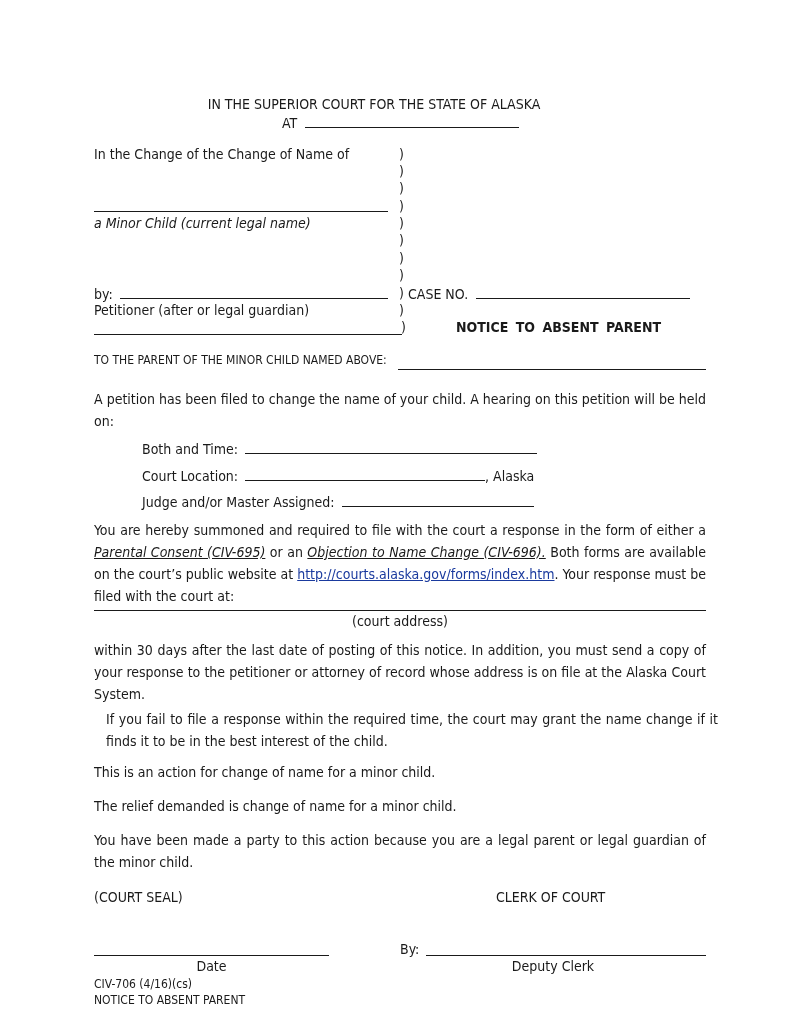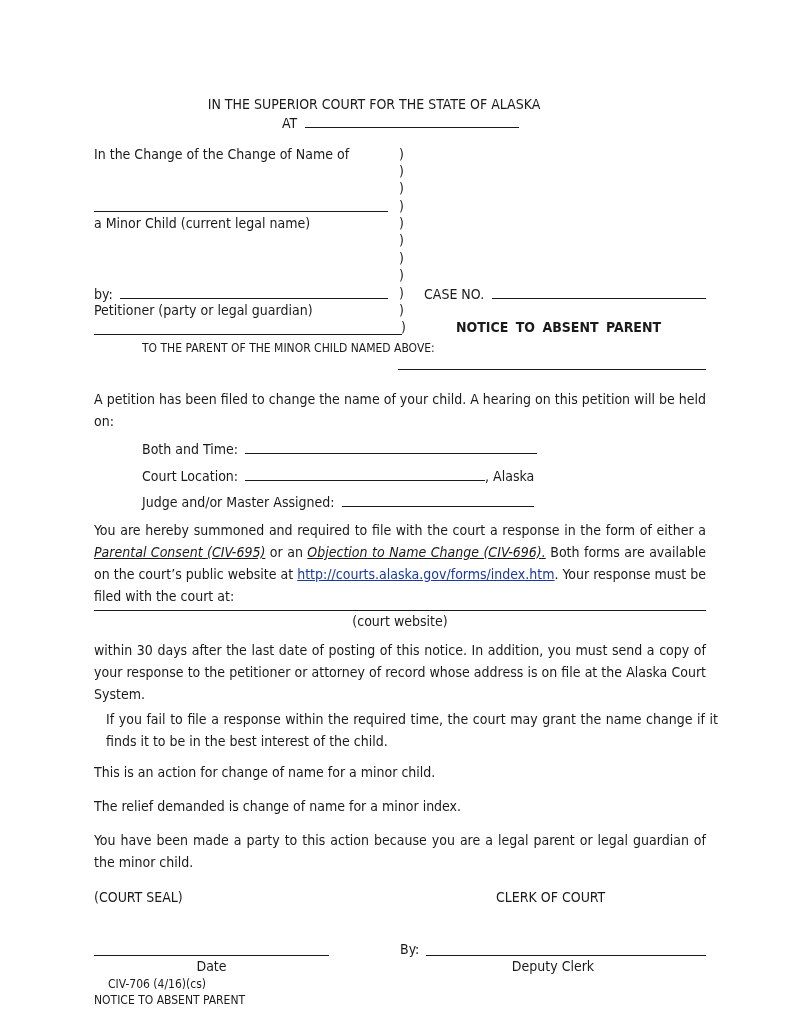--- a/index.html
+++ b/index.html
@@ -22,48 +22,48 @@
 <div class="abs" style="left:0;width:748px;top:96px;text-align:center;">
   <span>IN THE SUPERIOR COURT FOR THE STATE OF ALASKA</span>
 </div>
 <div class="abs" style="left:282px;top:114px;">
   <span>AT</span>
   <span class="uline" style="width:214px;margin-left:4px;"></span>
 </div>
 
 <div class="abs" style="left:94px;top:146px;">In the Change of the Change of Name of</div>
 <div class="hline" style="left:94px;top:211px;width:294px;"></div>
-<div class="abs" style="left:94px;top:215px;">a Minor Child (current legal name)</div>
+<div class="abs" style="left:94px;top:215px;font-style:italic;">a Minor Child (current legal name)</div>
 
 <div class="abs" style="left:94px;top:285px;">
   <span>by:</span>
   <span class="uline" style="width:268px;margin-left:3px;"></span>
 </div>
-<div class="abs" style="left:94px;top:302px;">Petitioner (party or legal guardian)</div>
+<div class="abs" style="left:94px;top:302px;">Petitioner (after or legal guardian)</div>
 <div class="hline" style="left:94px;top:334px;width:308px;"></div>
 
 <div class="paren" style="top:146px;">)</div>
 <div class="paren" style="top:163px;">)</div>
 <div class="paren" style="top:180px;">)</div>
 <div class="paren" style="top:198px;">)</div>
 <div class="paren" style="top:215px;">)</div>
 <div class="paren" style="top:232px;">)</div>
 <div class="paren" style="top:250px;">)</div>
 <div class="paren" style="top:267px;">)</div>
 <div class="paren" style="top:285px;">)</div>
 <div class="paren" style="top:302px;">)</div>
 <div class="paren" style="top:319px;left:401px;">)</div>
 
-<div class="abs" style="left:424px;top:285px;">
+<div class="abs" style="left:408px;top:285px;">
   <span>CASE NO.</span>
   <span class="uline" style="width:214px;margin-left:4px;"></span>
 </div>
 <div class="abs bold" style="left:456px;top:319px;word-spacing:3px;">NOTICE TO ABSENT PARENT</div>
 
-<div class="abs small" style="left:94px;top:340px;margin-left:48px;">
+<div class="abs small" style="left:94px;top:352px;">
   <span>TO THE PARENT OF THE MINOR CHILD NAMED ABOVE:</span>
 </div>
 <div class="hline" style="left:398px;top:369px;width:308px;"></div>
 
 <div class="para" style="top:388px;">A petition has been filed to change the name of your child.  A hearing on this petition will be held on:</div>
 
 <div class="abs" style="left:142px;top:440px;">
   <span>Both and Time:</span>
   <span class="uline" style="width:292px;margin-left:3px;"></span>
 </div>
@@ -72,32 +72,32 @@
   <span class="uline" style="width:240px;margin-left:3px;"></span><span>, Alaska</span>
 </div>
 <div class="abs" style="left:142px;top:493px;">
   <span>Judge and/or Master Assigned:</span>
   <span class="uline" style="width:192px;margin-left:3px;"></span>
 </div>
 
 <div class="para" style="top:519px;"><span>You are hereby summoned and required to file with the court a response in the form of either a </span><span class="ital">Parental Consent (CIV-695)</span><span> or an </span><span class="ital">Objection to Name Change (CIV-696).</span><span>  Both forms are available on the court’s public website at </span><a class="link">http://courts.alaska.gov/forms/index.htm</a><span>.   Your response must be filed with the court at:</span></div>
 
 <div class="hline" style="left:94px;top:610px;width:612px;"></div>
-<div class="abs" style="left:0;width:800px;top:613px;text-align:center;">(court website)</div>
+<div class="abs" style="left:0;width:800px;top:613px;text-align:center;">(court address)</div>
 
 <div class="para" style="top:639px;">within 30 days after the last date of posting of this notice.  In addition, you must send a copy of your response to the petitioner or attorney of record whose address is on file at the Alaska Court System.</div>
 <div class="para" style="top:708px;margin-left:12px;">If you fail to file a response within the required time, the court may grant the name change if it finds it to be in the best interest of the child.</div>
 <div class="para" style="top:761px;">This is an action for change of name for a minor child.</div>
-<div class="para" style="top:795px;">The relief demanded is change of name for a minor index.</div>
+<div class="para" style="top:795px;">The relief demanded is change of name for a minor child.</div>
 <div class="para" style="top:829px;">You have been made a party to this action because you are a legal parent or legal guardian of the minor child.</div>
 
 <div class="abs" style="left:94px;top:889px;">(COURT SEAL)</div>
 <div class="abs" style="left:496px;top:889px;">CLERK OF COURT</div>
 
 <div class="hline" style="left:94px;top:955px;width:235px;"></div>
 <div class="abs" style="left:94px;width:235px;top:958px;text-align:center;">Date</div>
 
 <div class="abs" style="left:400px;top:941px;">By:</div>
 <div class="hline" style="left:426px;top:955px;width:280px;"></div>
 <div class="abs" style="left:426px;width:254px;top:958px;text-align:center;">Deputy Clerk</div>
 
-<div class="abs small" style="left:108px;top:976px;">CIV-706 (4/16)(cs)</div>
+<div class="abs small" style="left:94px;top:976px;">CIV-706 (4/16)(cs)</div>
 <div class="abs small" style="left:94px;top:992px;">NOTICE TO ABSENT PARENT</div>
 
 </body></html>

